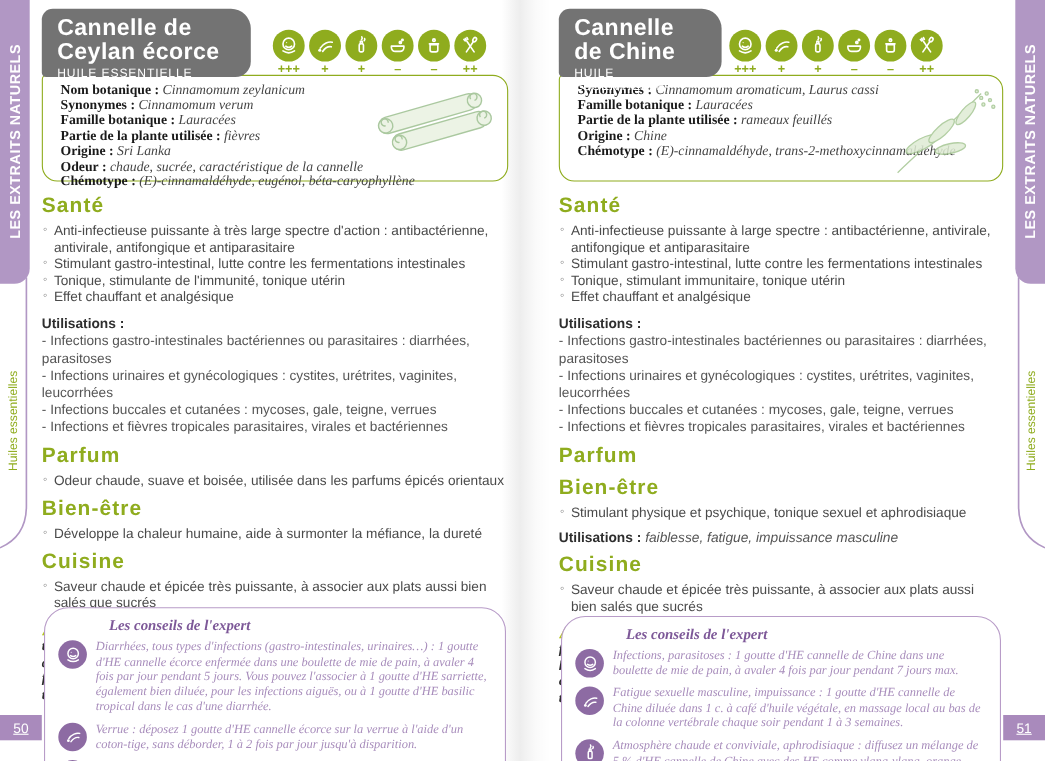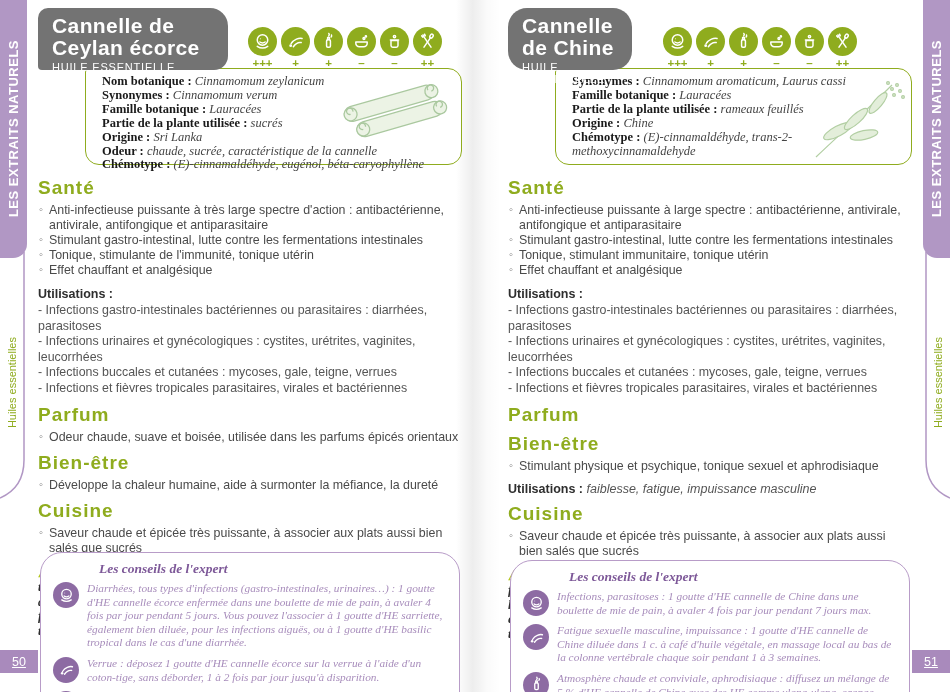--- a/index.html
+++ b/index.html
@@ -29,32 +29,32 @@
   
   .page { position:absolute; top:0; height:692px; }
   .page.pleft { left:38px; width:424px; }
   .page.pright { left:508px; width:404px; }
 
   
   .hdr { position:absolute; top:8px; left:0; background:#737373; color:#fff; padding:7px 12px 5px 14px; border-radius:10px 18px 14px 4px; z-index:2; }
   .hdr .t1,.hdr .t2 { font-size:21px; font-weight:bold; letter-spacing:0.4px; line-height:22px; }
   .hdr .sub { font-size:11px; letter-spacing:0.8px; margin-top:2px; }
   .pleft .hdr { width:190px; height:62px; }
-  .pright .hdr { width:124px; height:62px;border-radius:19px; }
+  .pright .hdr { width:148px; height:62px; }
 
   
   .iconrow { position:absolute; top:27px; display:flex; gap:4px; z-index:2; }
   .pleft .iconrow { left:210px; } .pright .iconrow { left:155px; }
   .icol { display:flex; flex-direction:column; align-items:center; width:29px; }
   .circ { width:29px; height:29px; border-radius:50%; background:#8fac1e; display:flex; align-items:center; justify-content:center; }
   .circ svg { width:21px; height:21px; stroke:#fff; fill:none; stroke-width:1.7; stroke-linecap:round; stroke-linejoin:round; }
   .rating { font-size:11.5px; font-weight:bold; color:#8fac1e; margin-top:2px; line-height:11px; }
 
   
-  .bot-box { position:absolute; top:68px; left:0; right:0; height:97px; border:1.5px solid #8fac1e; border-radius:4px 14px 14px 14px; padding:6px 10px 4px 16px; background:#fff;margin-left:47px; }
+  .bot-box { position:absolute; top:68px; left:0; right:0; height:97px; border:1.5px solid #8fac1e; border-radius:4px 14px 14px 14px; padding:6px 10px 4px 16px; background:#fff; }
   .bot-line { font-family:"Liberation Serif", serif; font-size:12.5px; line-height:13.9px; color:#333; }
   .bot-line b { color:#1a1a1a; }
   .bot-line i { color:#444; }
   .illus { position:absolute; top:4px; pointer-events:none; opacity:0.85; }
   .pleft .illus { right:6px; } .pright .illus { right:2px; }
 
   
   .content { position:absolute; top:170px; left:0; right:0; }
   h2 { font-size:19px; font-weight:bold; color:#8fac1e; letter-spacing:1px; margin:7px 0 4px; }
   .bullets div { position:relative; font-size:12.4px; line-height:15px; color:#4a4a4a; padding-left:11px; }
@@ -198,21 +198,21 @@
             </svg>
           </span>
         <span class="rating">++</span>
       </div>
     </div>
 
     <div class="bot-box">
       <div class="bot-line"><b>Nom botanique :</b> <i>Cinnamomum zeylanicum</i></div>
       <div class="bot-line"><b>Synonymes :</b> <i>Cinnamomum verum</i></div>
       <div class="bot-line"><b>Famille botanique :</b> <i>Lauracées</i></div>
-      <div class="bot-line"><b>Partie de la plante utilisée :</b> <i>sucrés</i></div>
+      <div class="bot-line"><b>Partie de la plante utilisée :</b> <i>fièvres</i></div>
       <div class="bot-line"><b>Origine :</b> <i>Sri Lanka</i></div>
       <div class="bot-line"><b>Odeur :</b> <i>chaude, sucrée, caractéristique de la cannelle</i></div>
       <div class="bot-line"><b>Chémotype :</b> <i>(E)-cinnamaldéhyde, eugénol, béta-caryophyllène</i></div>
       <svg class="illus" width="122" height="88" viewBox="0 0 122 88">
         <g stroke="#9cbf8f" fill="#e9f2e1" stroke-width="1.3" transform="rotate(-16 61 44)">
           <rect x="14" y="22" width="92" height="15" rx="7.5"></rect>
           <rect x="22" y="40" width="88" height="15" rx="7.5"></rect>
           <circle cx="20" cy="29.5" r="6.5"></circle>
             <path d="M20 29.5 a3.2 3.2 0 1 1 3 -2" fill="none"></path>
           <circle cx="28" cy="47.5" r="6.5"></circle>

